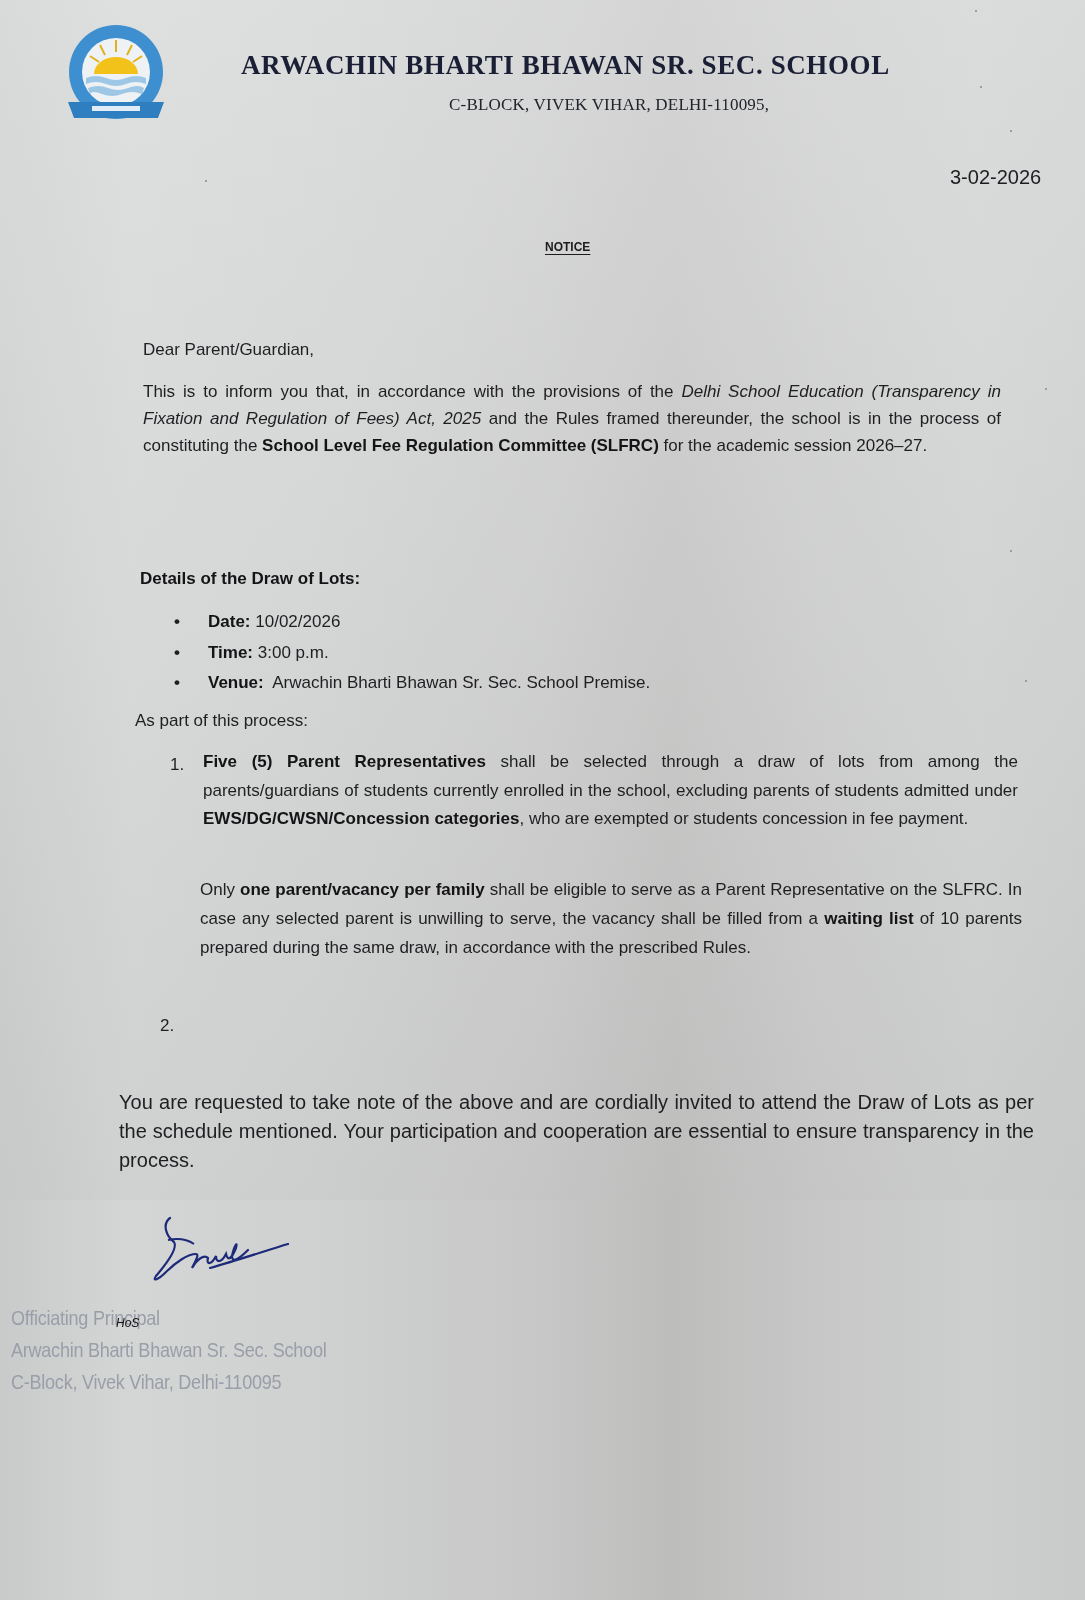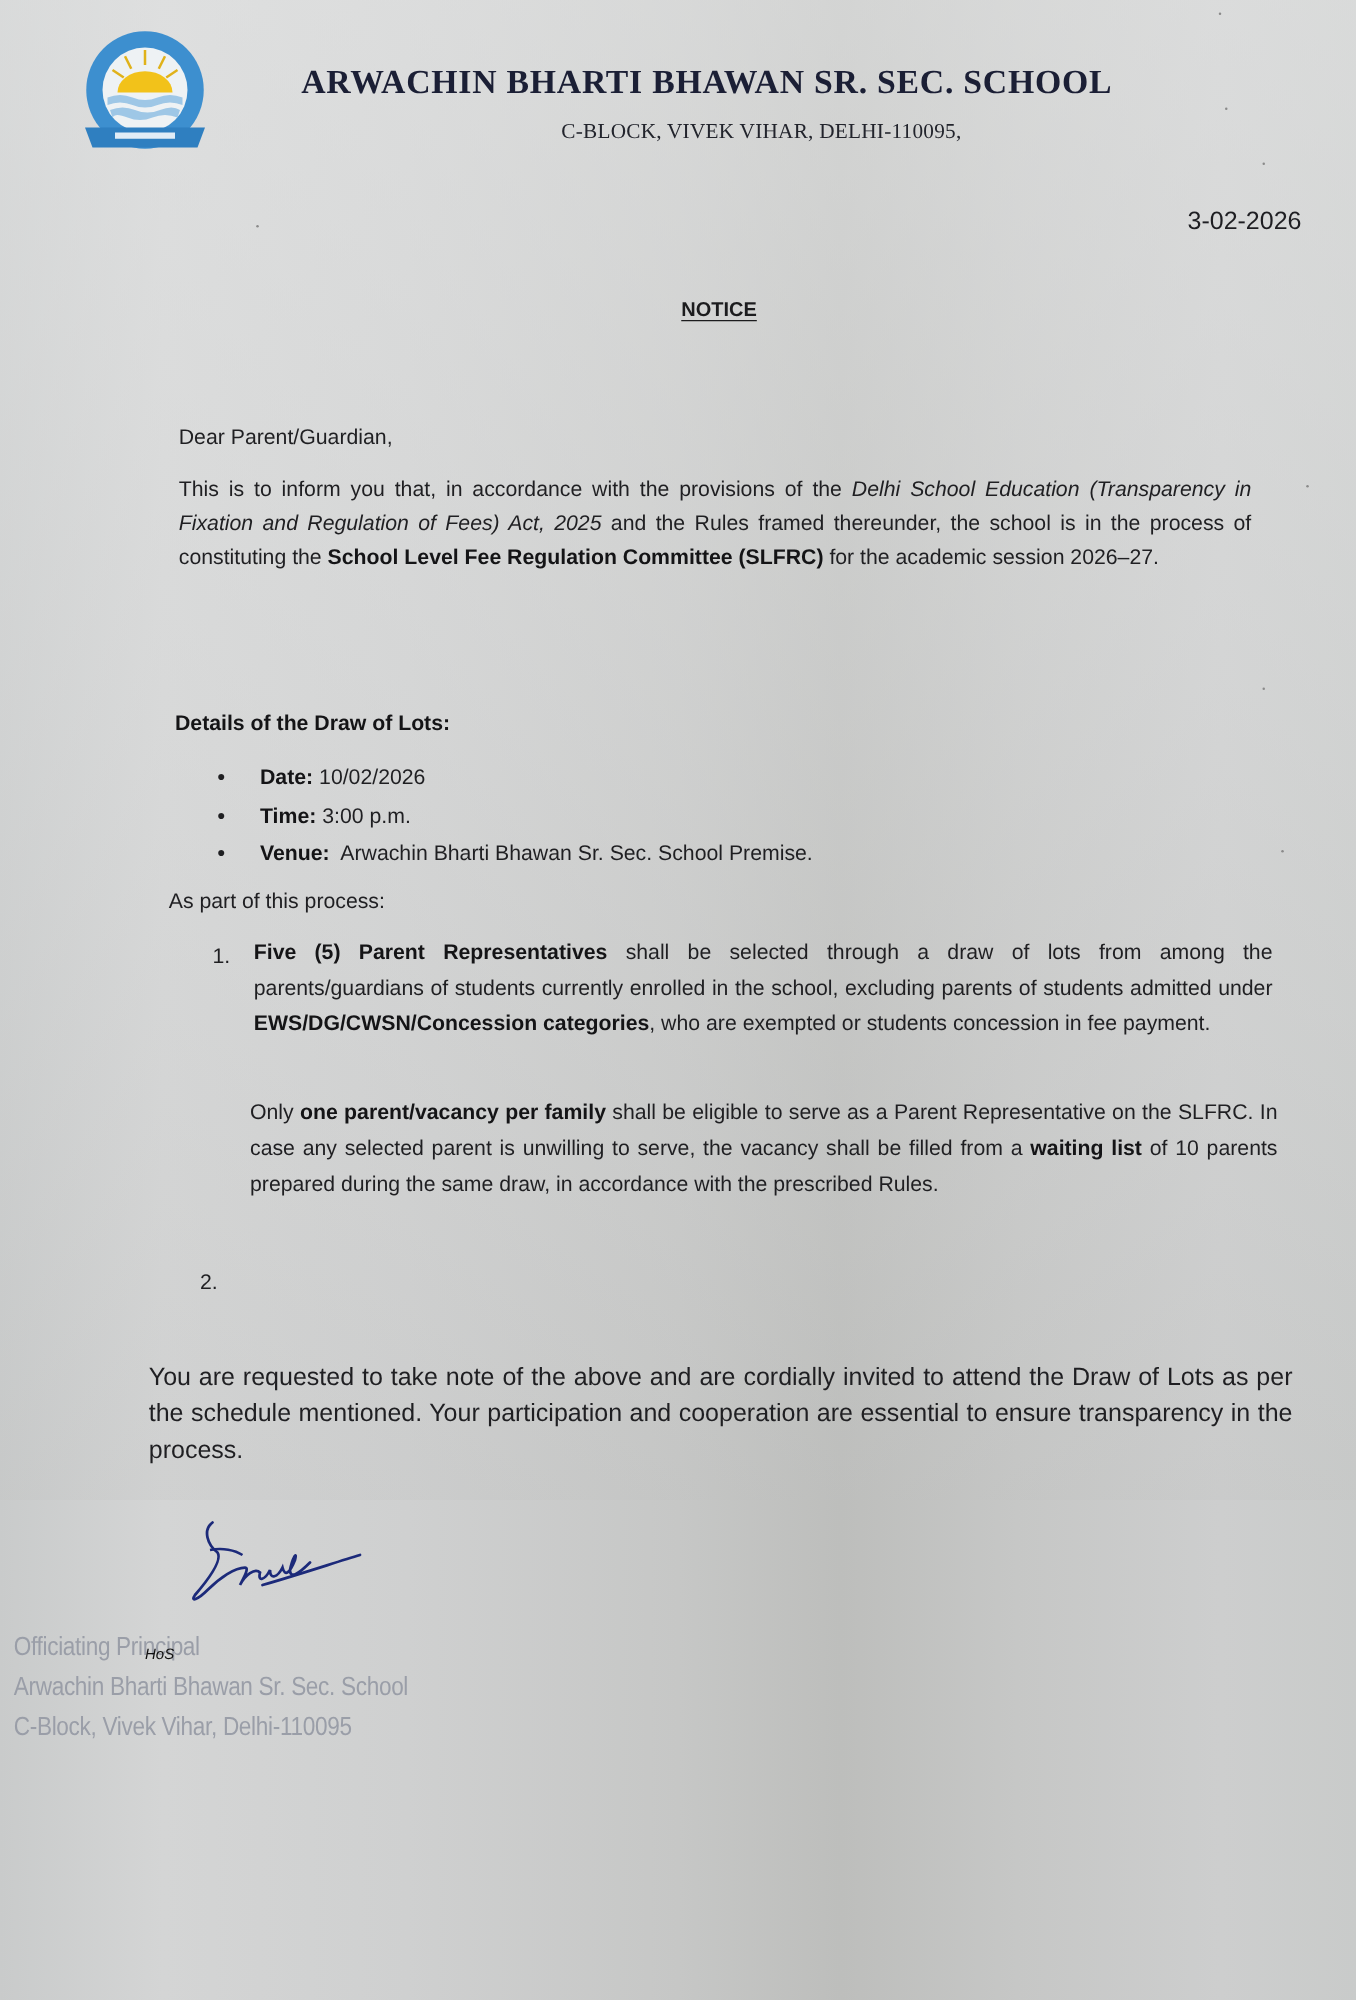--- a/index.html
+++ b/index.html
@@ -17,21 +17,21 @@
   .school-name {
     position:absolute; left:241px; top:50px; font-family:"Liberation Serif", serif;
     font-weight:bold; font-size:27px; letter-spacing:0.6px; color:#1b1f35;
   }
   .school-address {
     position:absolute; left:405px; top:95px; font-family:"Liberation Serif", serif;
     font-size:17px; color:#22242c; letter-spacing:0.2px;margin-left:44px;
   }
   .doc-date { position:absolute; left:906px; top:166px; font-size:20px; color:#1e1e22;margin-left:44px; }
   .notice-title {
-    position:absolute; left:545px; top:240px; font-size:16px; font-weight:bold;
+    position:absolute; left:545px; top:240px; font-size:12px; font-weight:bold;
     text-decoration:underline; text-underline-offset:3px; color:#1c1c1e;
   }
   .txt { position:absolute; font-size:17px; line-height:27px; color:#1f1f22; }
   .justify { text-align:justify; text-align-last:left; }
   b { font-weight:bold; color:#141416; }
   .bullet-row { position:absolute; font-size:17px; color:#1f1f22; }
   .bullet-dot { position:absolute; left:0; top:0; font-weight:bold; }
   .num { position:absolute; font-size:17px; color:#1f1f22; }
   .signature { position:absolute; left:148px; top:1210px; width:150px; height:80px; }
   .hos { position:absolute; left:116px; top:1316px; font-size:12px; color:#111;font-style:italic; }

